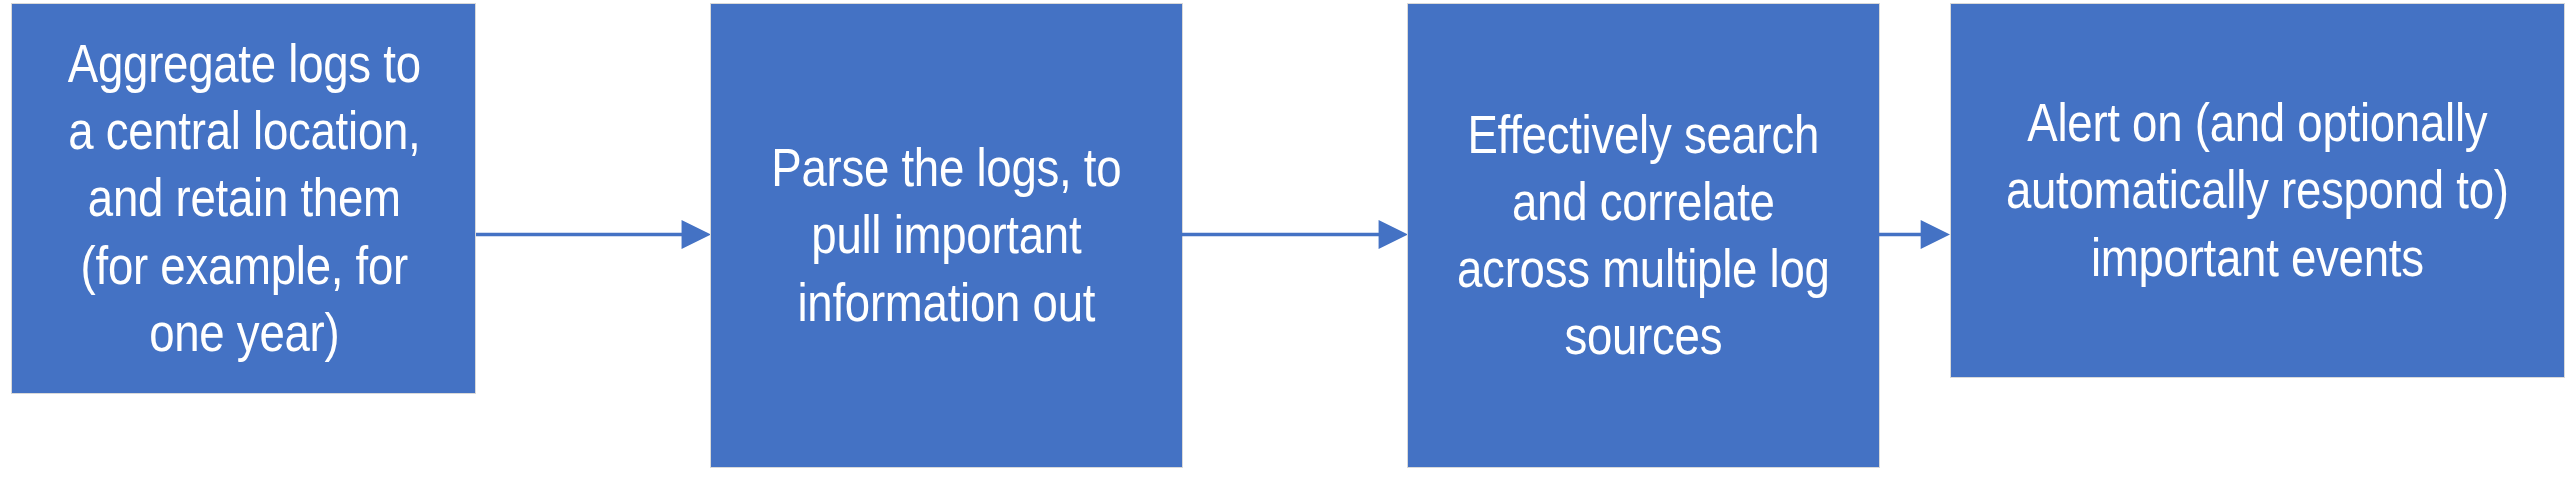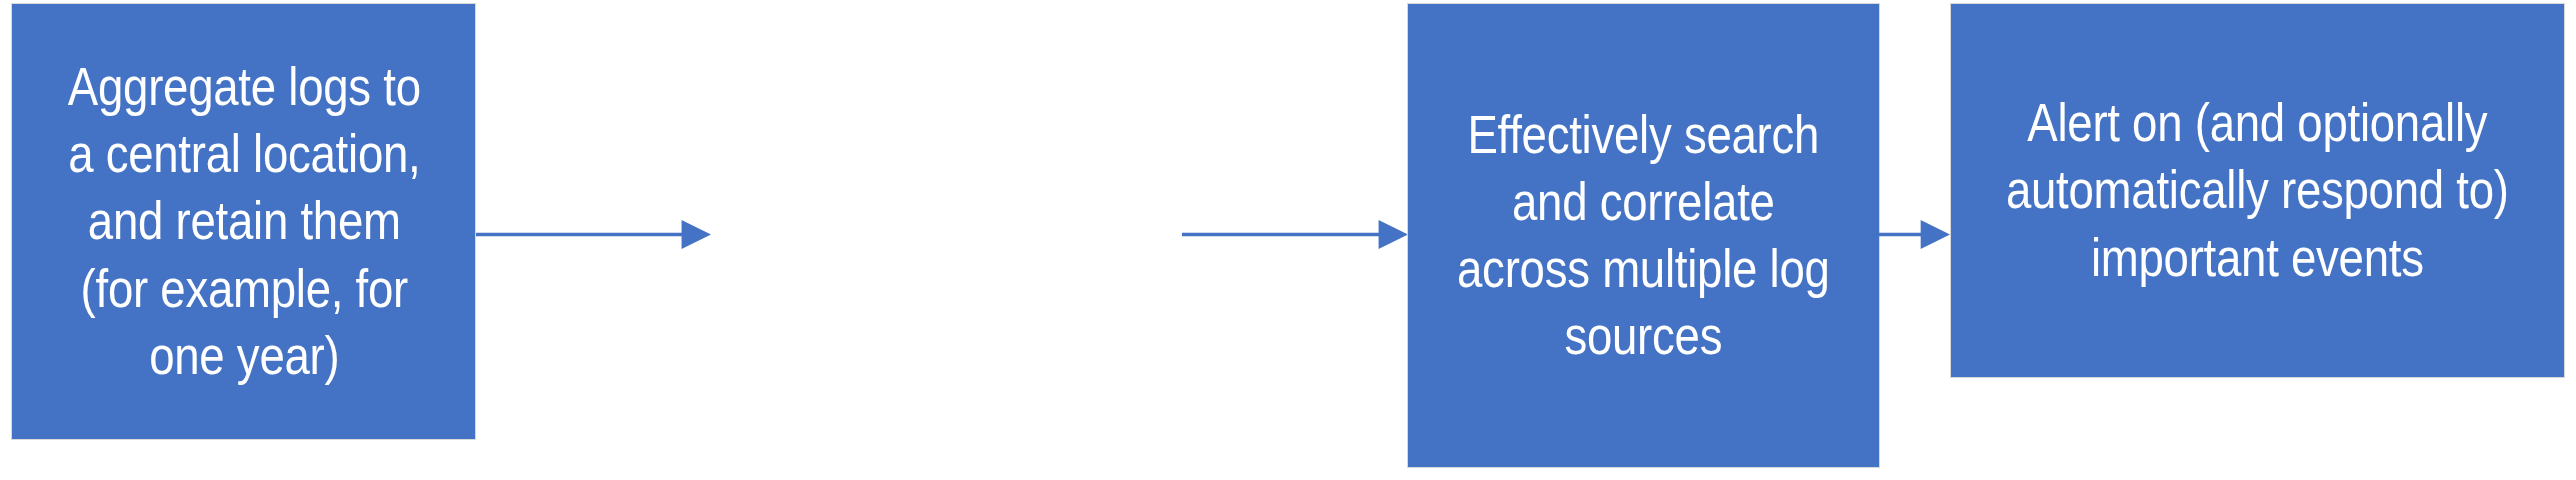--- a/index.html
+++ b/index.html
@@ -42,30 +42,33 @@
     height: 33px;
     display: block;
   }
   .connector svg { display: block; width: 100%; height: 100%; }
 </style>
 </head>
 <body>
 
 <div id="canvas" style="background: rgb(255, 255, 255);">
 
-  <div class="flow-box" id="box-1" style="left: 11.4px; top: 2.6px; width: 465px; height: 437px; background: rgb(68, 114, 196); border-color: rgb(217, 217, 217);">
+  <div class="flow-box" id="box-1" style="left: 11.4px; top: 2.6px; width: 465px; height: 391px; background: rgb(68, 114, 196); border-color: rgb(217, 217, 217);">
     <div class="flow-box-label" style="color: rgb(255, 255, 255);">Aggregate logs to a central location, and retain them (for example, for one year)</div>
   </div>
 
   <div class="connector" style="left:476px; top:218px; width:235px;">
     <svg viewBox="0 0 455 64" preserveAspectRatio="none">
       <path d="M0 28.5 H 398 V 28.5 H 398 V 4 L 455 32 L 398 60 V 35.5 H 0 Z" fill="#4472C4"></path>
     </svg>
   </div>
 
+  <div class="flow-box" id="box-2" style="left: 710px; top: 2.6px; width: 473px; height: 465px; background: rgb(68, 114, 196); border-color: rgb(217, 217, 217);">
+    <div class="flow-box-label" style="color: rgb(255, 255, 255);">Parse the logs, to pull important information out</div>
+  </div>
 
   <div class="connector" style="left:1182px; top:218px; width:226px;">
     <svg viewBox="0 0 438 64" preserveAspectRatio="none">
       <path d="M0 28.5 H 381 V 28.5 H 381 V 4 L 438 32 L 381 60 V 35.5 H 0 Z" fill="#4472C4"></path>
     </svg>
   </div>
 
   <div class="flow-box" id="box-3" style="left: 1407px; top: 2.6px; width: 473px; height: 465px; background: rgb(68, 114, 196); border-color: rgb(217, 217, 217);">
     <div class="flow-box-label" style="color: rgb(255, 255, 255);">Effectively search and correlate across multiple log sources</div>
   </div>

